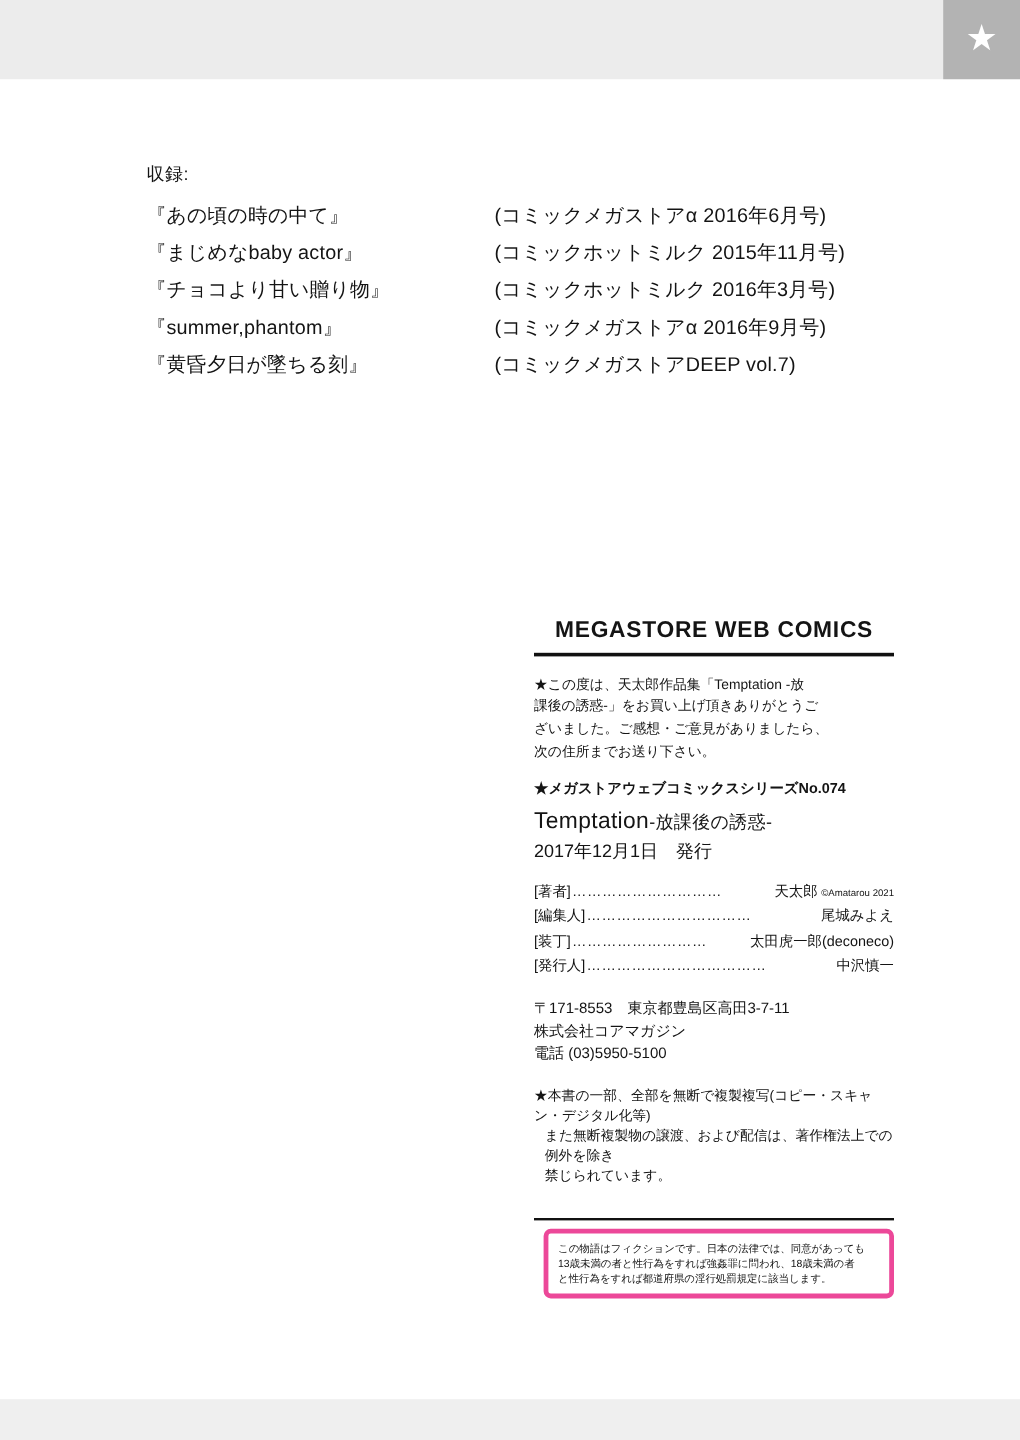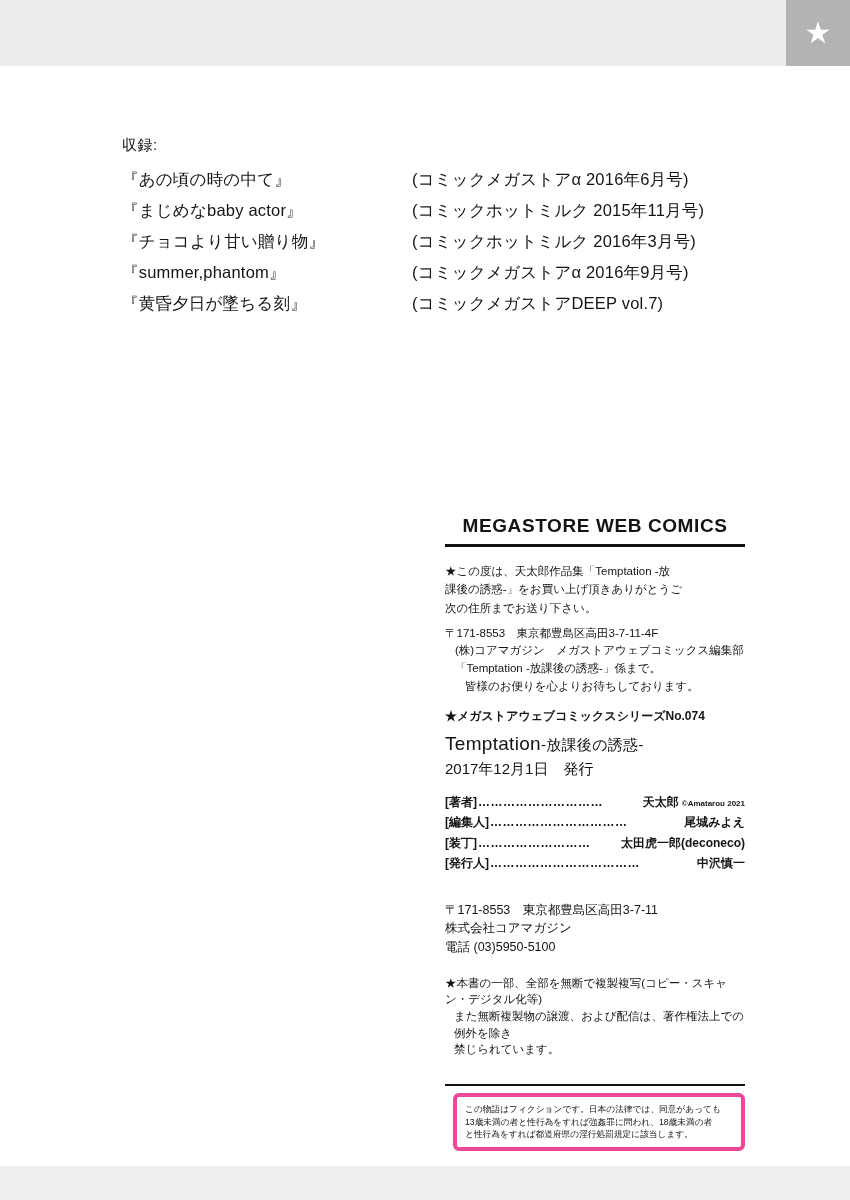--- a/index.html
+++ b/index.html
@@ -131,22 +131,21 @@
   .work-title .sub {
     font-size: 15px;
   }
   .pubdate {
     font-size: 15px;
     margin-bottom: 14px;
   }
 
   .credits {
     margin-top: 6px;
-    margin-bottom: 28px;
-    font-weight: bold;
+    margin-bottom: 18px;
   }
   .credit-row {
     display: flex;
     align-items: baseline;
     font-size: 12px;
     margin-bottom: 3px;
     white-space: nowrap;
   }
   .credit-row .label { flex: 0 0 auto; }
   .credit-row .dots {
@@ -226,29 +225,24 @@
     </div>
   </div>
 
   <div class="colophon">
 
     <div class="colophon-title">MEGASTORE WEB COMICS</div>
 
     <div class="block-1">
       <div class="para">★この度は、天太郎作品集「Temptation -放</div>
       <div class="para">課後の誘惑-」をお買い上げ頂きありがとうご</div>
+      <div class="para">ざいました。ご感想・ご意見がありましたら、</div>
       <div class="para">次の住所までお送り下さい。</div>
     </div>
 
-    <div>
-      <div class="addr-line">〒171-8553　東京都豊島区高田3-7-11-4F</div>
-      <div class="addr-line indent-1">(株)コアマガジン　メガストアウェブコミックス編集部</div>
-      <div class="addr-line indent-1">「Temptation -放課後の誘惑-」係まで。</div>
-      <div class="addr-line indent-2">皆様のお便りを心よりお待ちしております。</div>
-    </div>
 
     <div class="series-line">★メガストアウェブコミックスシリーズNo.074</div>
 
     <div class="work-title">
       <span>Temptation</span><span class="sub">-放課後の誘惑-</span>
     </div>
     <div class="pubdate">2017年12月1日　発行</div>
 
     <div class="credits">
       <div class="credit-row">

